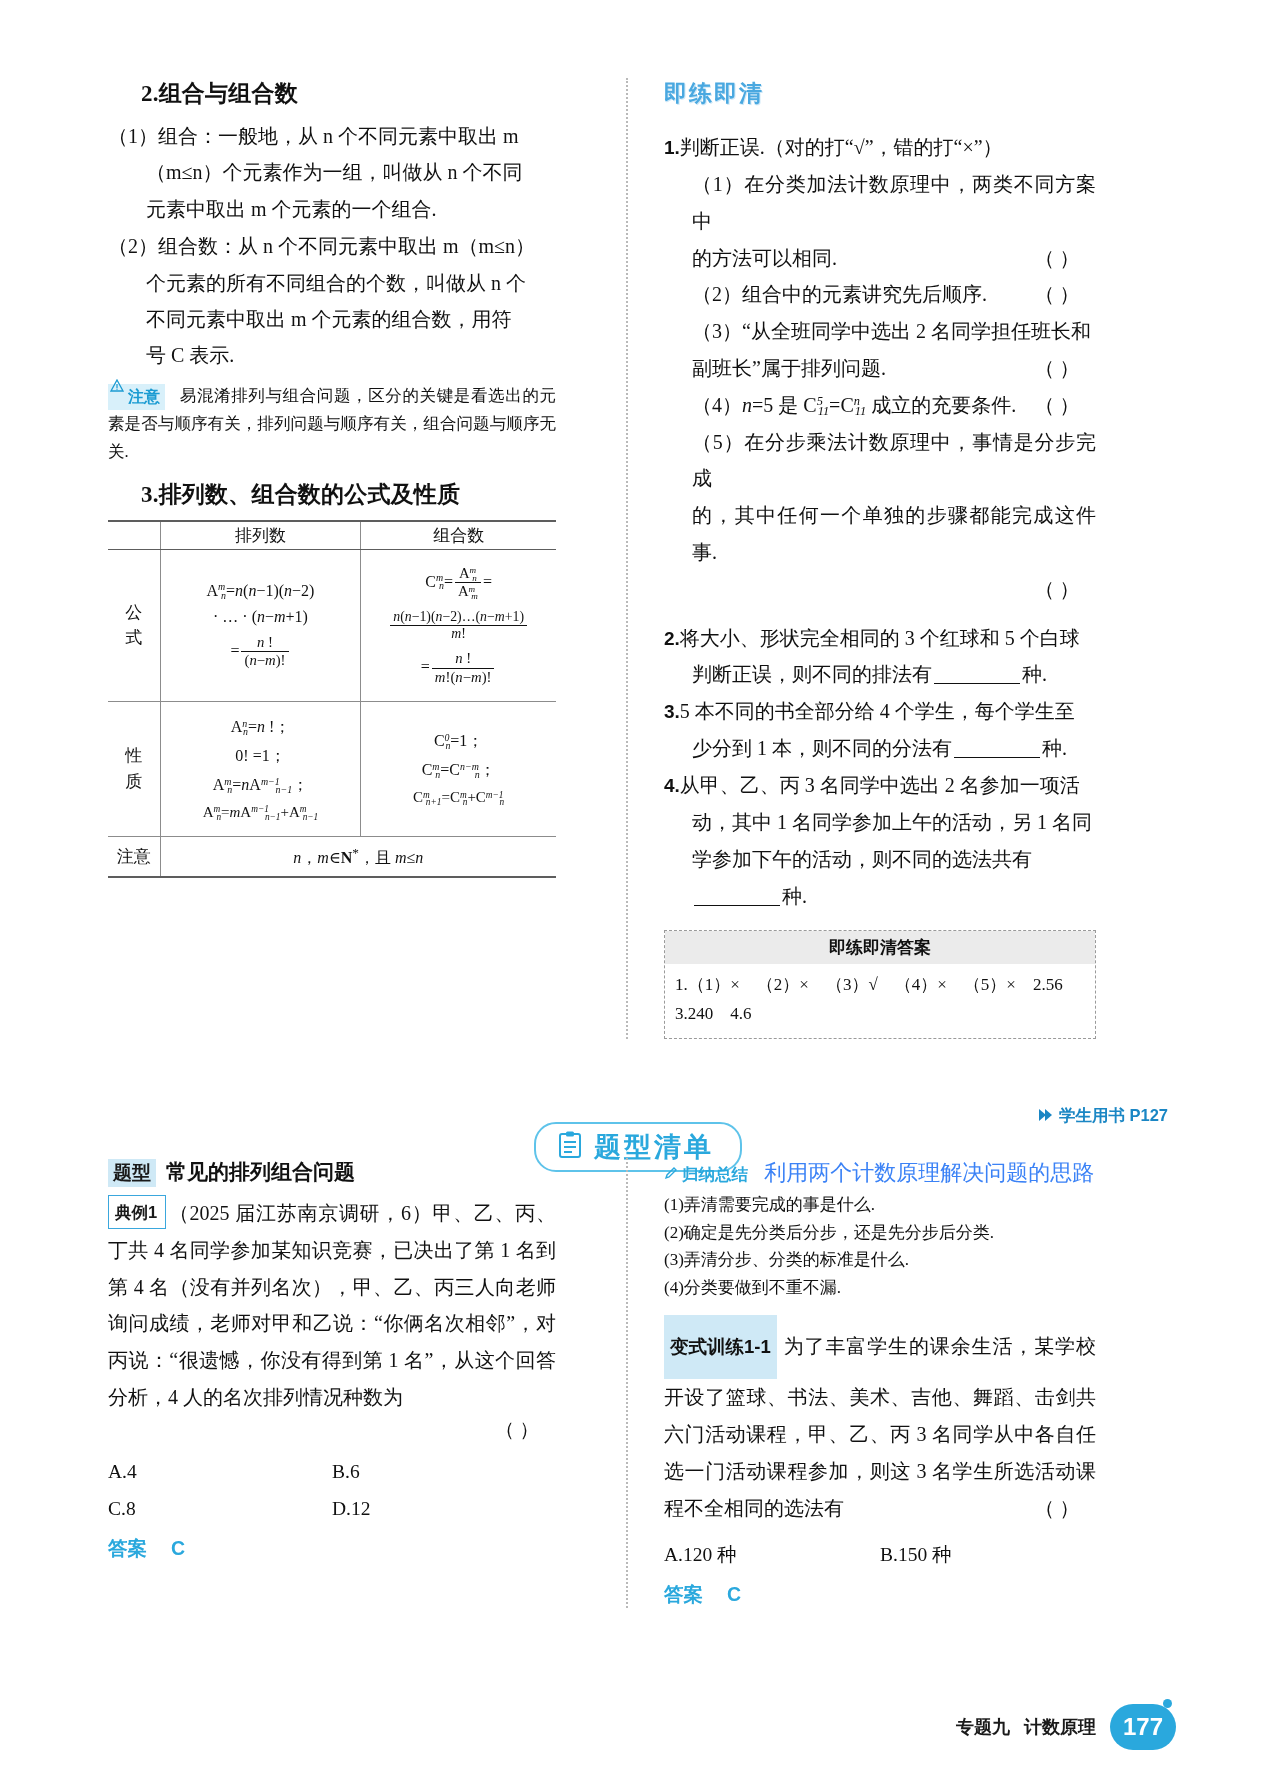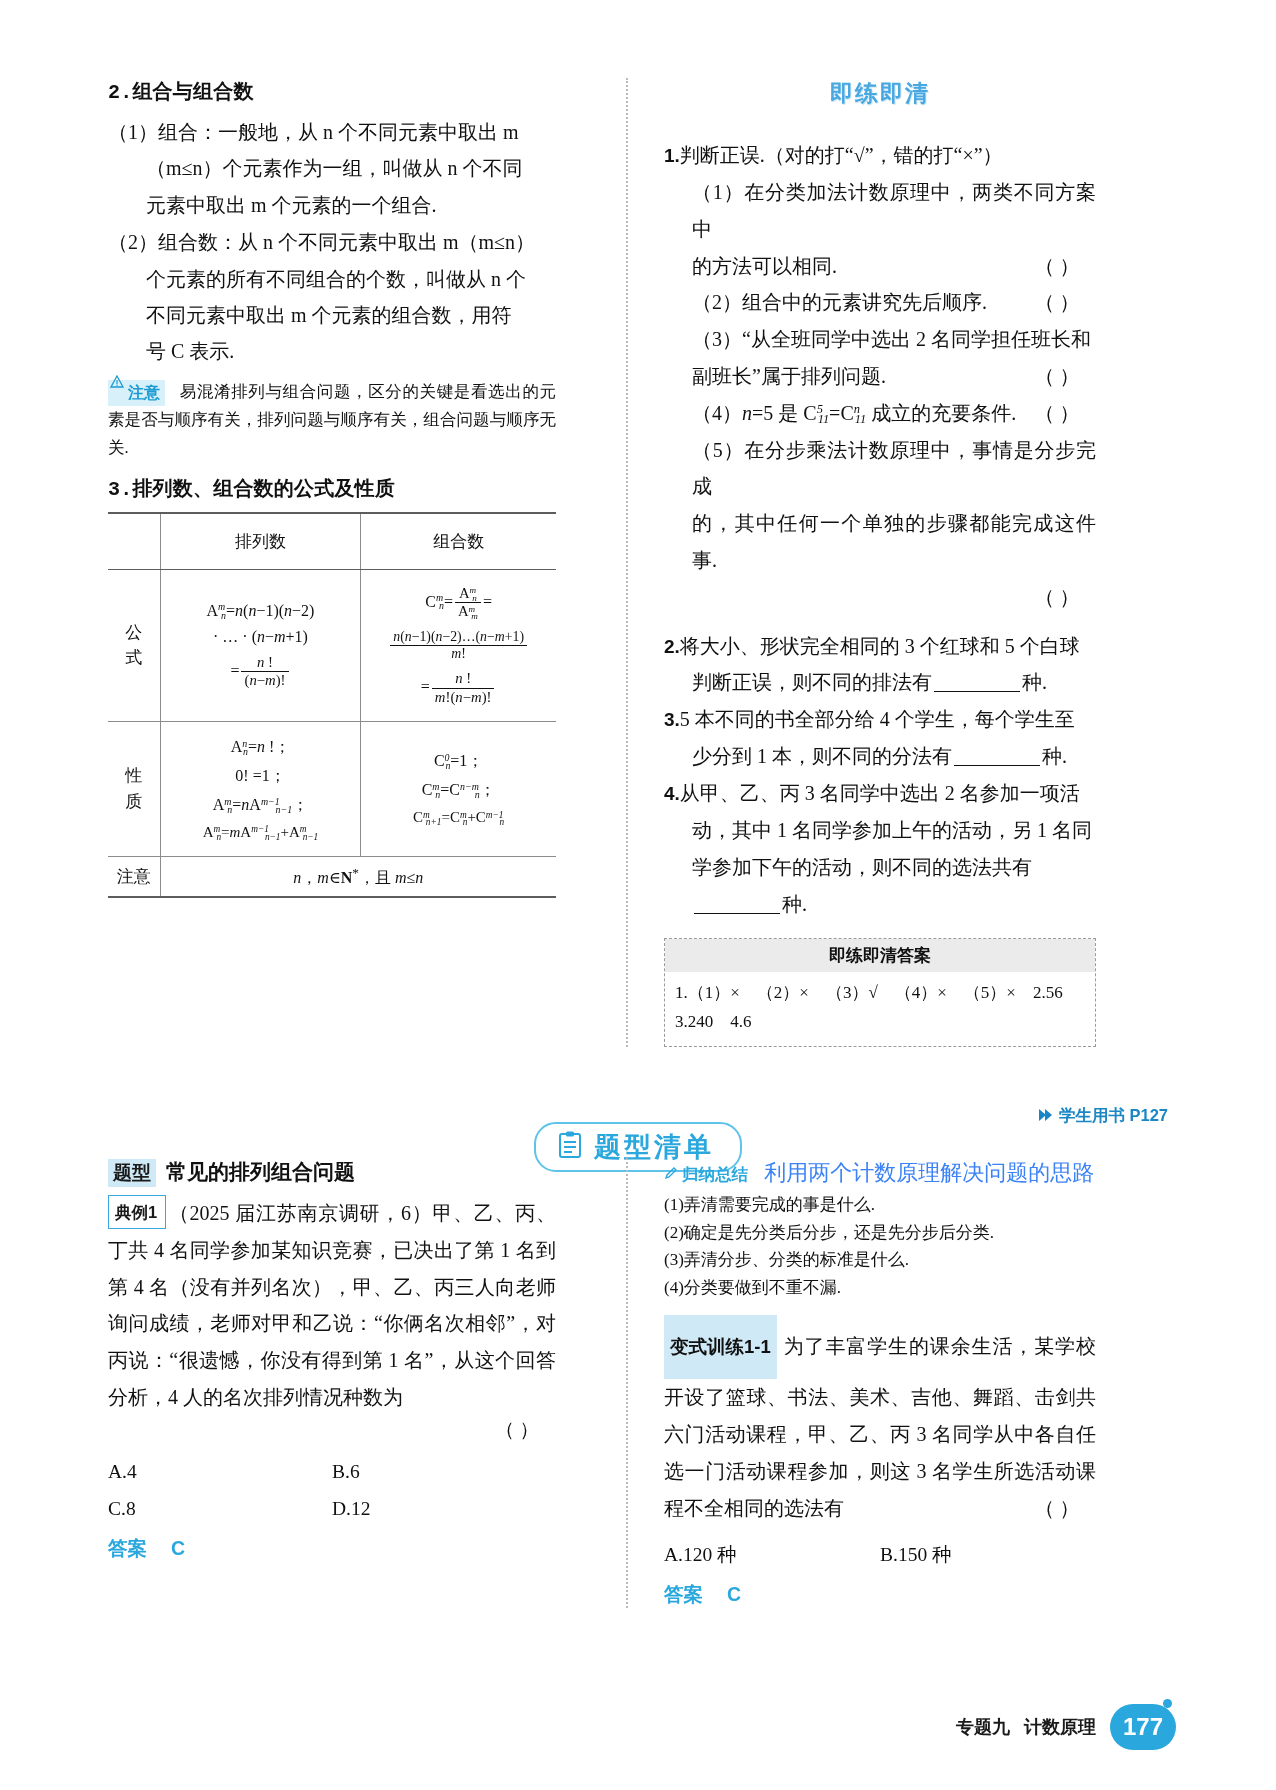--- a/index.html
+++ b/index.html
@@ -15,25 +15,26 @@
     position: absolute;
     top: 78px; left: 108px;
     width: 1062px;
     display: flex;
     gap: 0;
   }
   .col-left  { width: 470px; padding-right: 22px; }
   .col-right { width: 470px; padding-left: 36px; margin-left: 48px; border-left: 2px dotted #b9b9b9; }
 
   h2.sec-title {
-    font-family: Liberation Mono, monospace;
+    font-family: Liberation Serif, serif;
     font-weight: bold;
-    font-size: 20px;
+    font-size: 23px;
     letter-spacing: .2px;
     margin-bottom: 9px;
+    margin-left: 33px;
   }
   h2.sec-title-2 { margin-top: 14px; margin-bottom: 10px; }
 
   .para {
     font-size: 20px;
     line-height: 1.82;
     text-align: justify;
     margin-bottom: 1px;
   }
   .para .hang { display: block; }
@@ -64,37 +65,37 @@
   .tri { display: inline-block; width: 0; height: 0;
          border-left: 7px solid transparent; border-right: 7px solid transparent;
          border-bottom: 12px solid transparent;
          position: relative; }
   .tri svg { position: absolute; left: -7px; top: -12px; }
 
   
   table.fml { border-collapse: collapse; width: 100%; margin-top: 4px; font-size: 16px; }
   table.fml th, table.fml td { border: 1px solid #8c8c8c; padding: 7px 5px; text-align: center; vertical-align: middle; }
   table.fml thead th { border-top: 2.2px solid #5d5d5d; border-bottom: 1.6px solid #5d5d5d;
-                       font-size: 17px; font-weight: normal; padding: 16px 4px; text-align: center; }
+                       font-size: 17px; font-weight: normal; padding: 2px 4px; text-align: center; }
   table.fml tbody tr:last-child td { border-bottom: 2.2px solid #5d5d5d; }
   table.fml td.lbl { width: 56px; font-size: 17px; line-height: 1.5; }
   table.fml td.c1 { width: 212px; }
   table.fml td.c2 { width: 202px; }
   table.fml .ln { display: block; margin: 8px 0; white-space: nowrap; }
   table.fml .ln.small { font-size: 15px; }
   table.fml thead th.blank { border-top: 2.2px solid #5d5d5d; border-left: none; border-right: 1px solid #8c8c8c; }
 
   
   .jljq-title {
-    text-align: center;
+    text-align: left;
     font-family: "Liberation Sans", sans-serif;
     font-weight: bold; font-size: 23px;
     color: #4aa8e0;
     letter-spacing: 2px;
-    margin-bottom: 28px;
+    margin-bottom: 20px;
     text-shadow: 1px 1px 0 #cfe8f7;
   }
   .q { font-size: 20px; line-height: 1.84; text-align: justify; }
   .q b.num { font-family: "Liberation Sans", sans-serif; font-size: 19px; }
   .q .sub-line { display: block; padding-left: 28px; }
   .blank-line { display: inline-block; border-bottom: 1.4px solid #111; width: 86px; vertical-align: -3px; margin: 0 2px; }
   .paren-box { display: inline-block; width: 78px; text-align: center; }
 
   .ansbox { border: 1.6px dashed #9a9a9a; margin-top: 16px; }
   .ansbox .hd { background: #ebebeb; text-align: center;

